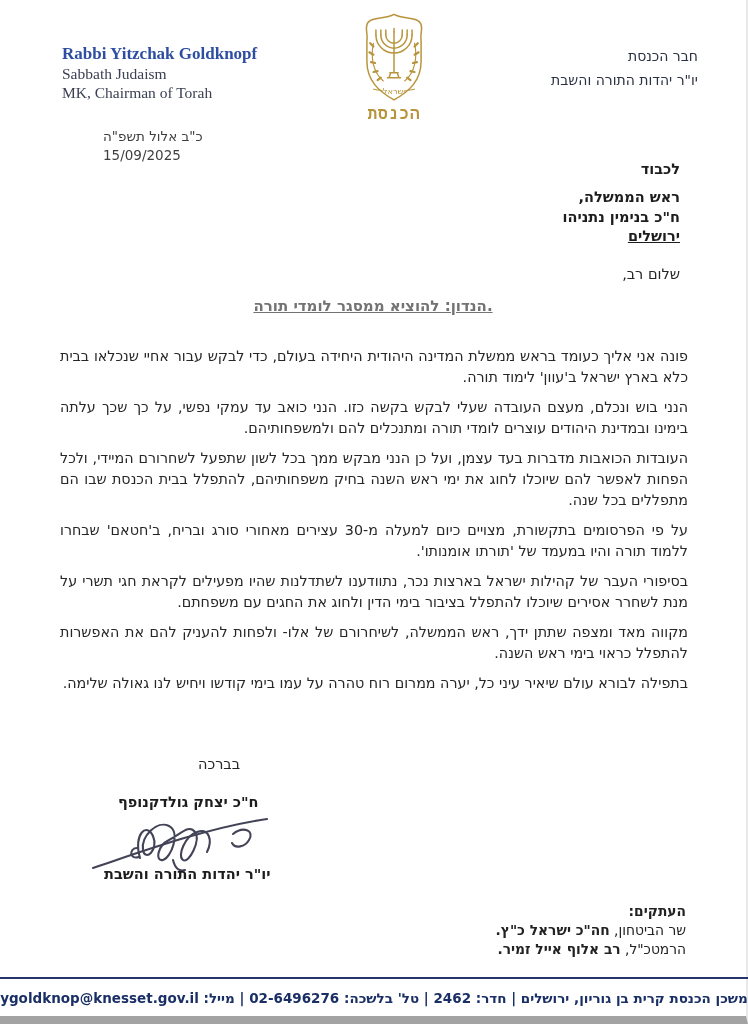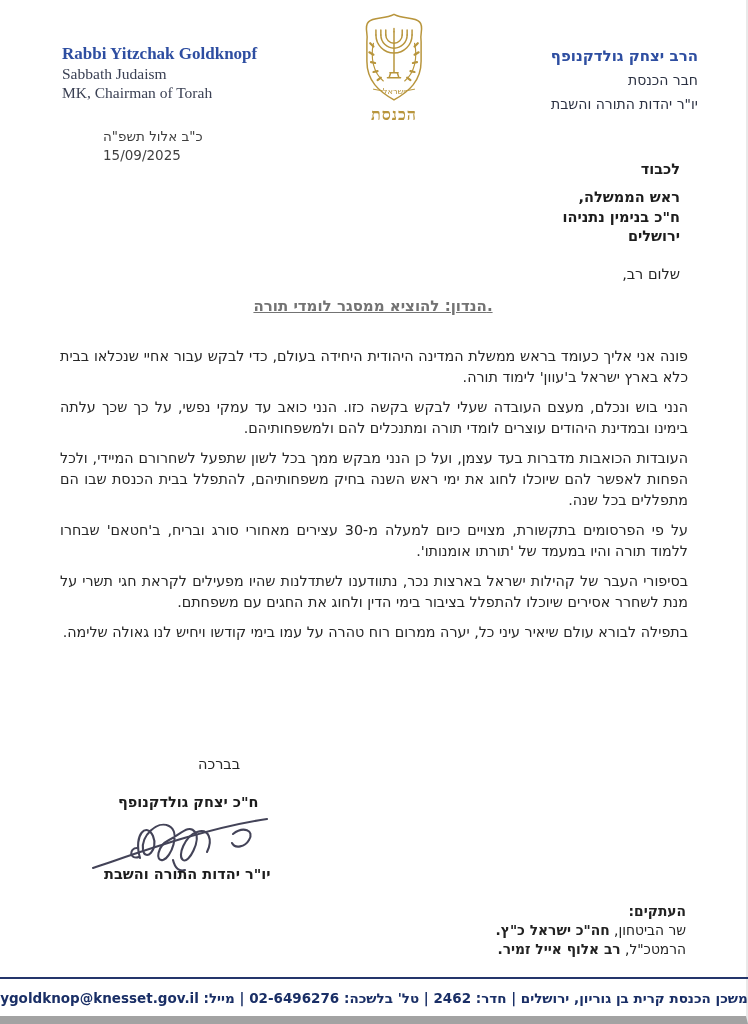--- a/index.html
+++ b/index.html
@@ -10,27 +10,27 @@
   .page{position:absolute;inset:0;background:#fff;border-right:2px solid #e9e9e9;border-bottom:8px solid #a3a3a3;}
   .abs{position:absolute;}
   
   .hdr-left{left:62px;top:44px;font-family:"Liberation Serif","DejaVu Serif",serif;line-height:1.22;}
   .hdr-left .nm{font-size:17px;font-weight:bold;color:#2e4ea1;}
   .hdr-left .ln{font-size:15.5px;color:#3b4154;}
   .hdr-right{right:48px;top:44px;direction:rtl;text-align:right;line-height:24px;}
   .hdr-right .nm{font-size:15px;font-weight:bold;color:#2e4ea1;}
   .hdr-right .ln{font-size:14px;color:#2b3142;}
   .emblem{left:352px;top:12px;width:84px;text-align:center;}
-  .emblem .lbl{font-family:Liberation Serif, serif;font-weight:bold;color:#b8953c;font-size:16px;margin-top:2px;letter-spacing:1px;}
+  .emblem .lbl{font-family:Liberation Mono, monospace;font-weight:bold;color:#b8953c;font-size:16px;margin-top:2px;letter-spacing:1px;}
   
   .date{left:103px;top:127px;direction:rtl;text-align:left;font-size:13.5px;color:#3f3f3f;line-height:19px;}
   
   .rtl{direction:rtl;}
   .addr{right:66px;text-align:right;font-size:14.5px;font-weight:bold;color:#1d1d1d;}
-  .city{}
+  .city{text-decoration:underline;}
   .greet{right:66px;top:266px;font-size:14.5px;color:#262626;}
   
   .subject{left:60px;right:60px;top:297px;text-align:center;font-size:15px;font-weight:bold;color:#737373;text-decoration:underline;}
   
   .body-text{left:60px;right:58px;top:346px;direction:rtl;text-align:justify;}
   .body-text p{margin:0 0 9px 0;font-size:14.3px;line-height:1.47;color:#272727;}
   
   .regards{left:198px;top:756px;font-size:14.5px;color:#262626;}
   .signer-name{left:118px;top:794px;font-size:14.5px;font-weight:bold;color:#1d1d1d;direction:rtl;}
   .signer-title{left:104px;top:866px;font-size:14.5px;font-weight:bold;color:#1d1d1d;direction:rtl;}
@@ -74,21 +74,20 @@
         <path d="M45,24 V68 M45,68 V74 M40,74 H50 M41,74 L39,80 M49,74 L51,80 M37,80 H53" stroke-width="1.8"></path>
 
         <path d="M20,94 L31,96 M70,94 L59,96" stroke-width="1.2"></path>
       </g>
       <text x="45" y="100" text-anchor="middle" font-size="10" fill="#b8953c" font-family="DejaVu Sans, sans-serif">ישראל</text>
     </svg>
     <div class="lbl">הכנסת</div>
   </div>
 
   <div class="abs hdr-right">
-    <div class="nm">הרב יצחק גולדקנופף</div>
     <div class="ln">חבר הכנסת</div>
     <div class="ln">יו"ר יהדות התורה והשבת</div>
   </div>
 
   <div class="abs date">
     <div>כ"ב אלול תשפ"ה</div>
     <div>15/09/2025</div>
   </div>
 
   <div class="abs addr" style="top:161px;">לכבוד</div>
@@ -99,20 +98,21 @@
   <div class="abs greet rtl">שלום רב,</div>
 
   <div class="abs subject">הנדון: להוציא ממסגר לומדי תורה.</div>
 
   <div class="abs body-text">
     <p>פונה אני אליך כעומד בראש ממשלת המדינה היהודית היחידה בעולם, כדי לבקש עבור אחיי שנכלאו בבית כלא בארץ ישראל ב'עוון' לימוד תורה.</p>
     <p>הנני בוש ונכלם, מעצם העובדה שעלי לבקש בקשה כזו. הנני כואב עד עמקי נפשי, על כך שכך עלתה בימינו ובמדינת היהודים עוצרים לומדי תורה ומתנכלים להם ולמשפחותיהם.</p>
     <p>העובדות הכואבות מדברות בעד עצמן, ועל כן הנני מבקש ממך בכל לשון שתפעל לשחרורם המיידי, ולכל הפחות לאפשר להם שיוכלו לחוג את ימי ראש השנה בחיק משפחותיהם, להתפלל בבית הכנסת שבו הם מתפללים בכל שנה.</p>
     <p>על פי הפרסומים בתקשורת, מצויים כיום למעלה מ-30 עצירים מאחורי סורג ובריח, ב'חטאם' שבחרו ללמוד תורה והיו במעמד של 'תורתו אומנותו'.</p>
     <p>בסיפורי העבר של קהילות ישראל בארצות נכר, נתוודענו לשתדלנות שהיו מפעילים לקראת חגי תשרי על מנת לשחרר אסירים שיוכלו להתפלל בציבור בימי הדין ולחוג את החגים עם משפחתם.</p>
+    <p>מקווה מאד ומצפה שתתן ידך, ראש הממשלה, לשיחרורם של אלו- ולפחות להעניק להם את האפשרות להתפלל כראוי בימי ראש השנה.</p>
     <p>בתפילה לבורא עולם שיאיר עיני כל, יערה ממרום רוח טהרה על עמו בימי קודשו ויחיש לנו גאולה שלימה.</p>
   </div>
 
   <div class="abs regards">בברכה</div>
   <div class="abs signer-name">ח"כ יצחק גולדקנופף</div>
   <div class="abs sig">
     <svg width="190" height="72" viewBox="0 0 190 72">
       <g fill="none" stroke="#34344a" stroke-width="2.1" stroke-linecap="round" opacity="0.92">
         <path d="M8,62 C50,48 120,22 182,13"></path>
         <path d="M55,52 C48,28 62,16 68,30 C74,44 60,56 58,44 C56,30 72,14 84,20 C96,26 86,52 78,54 C70,56 72,40 84,34 C96,28 104,18 110,26 C116,34 104,58 98,54 C92,50 100,30 112,26 C124,22 128,34 122,46"></path>

